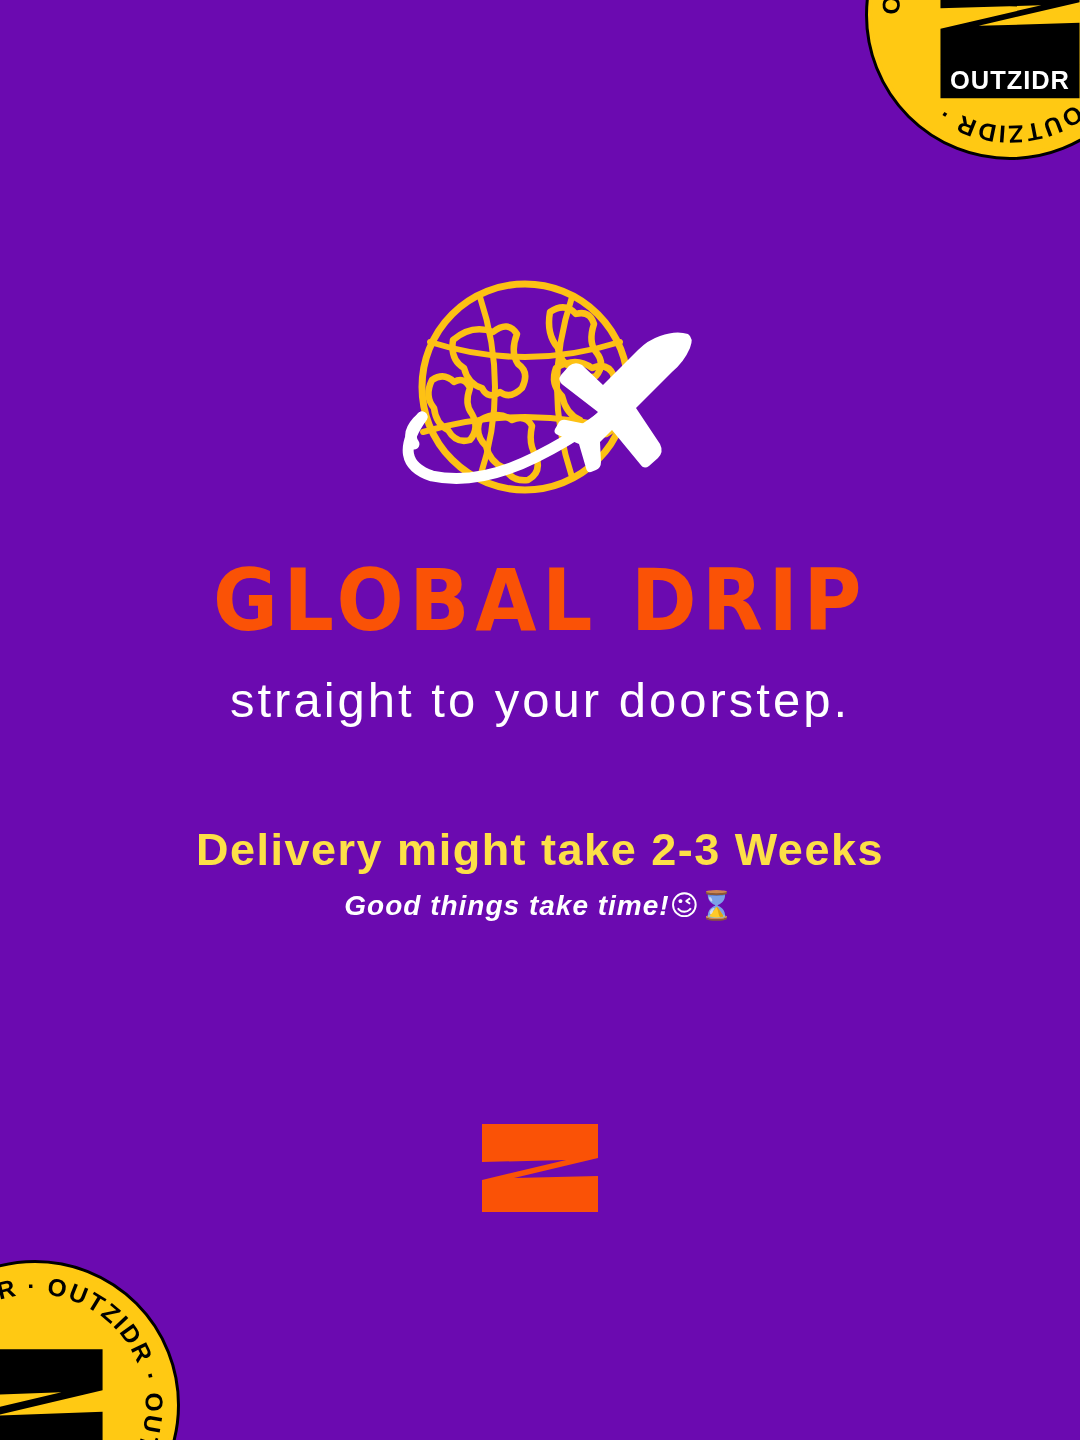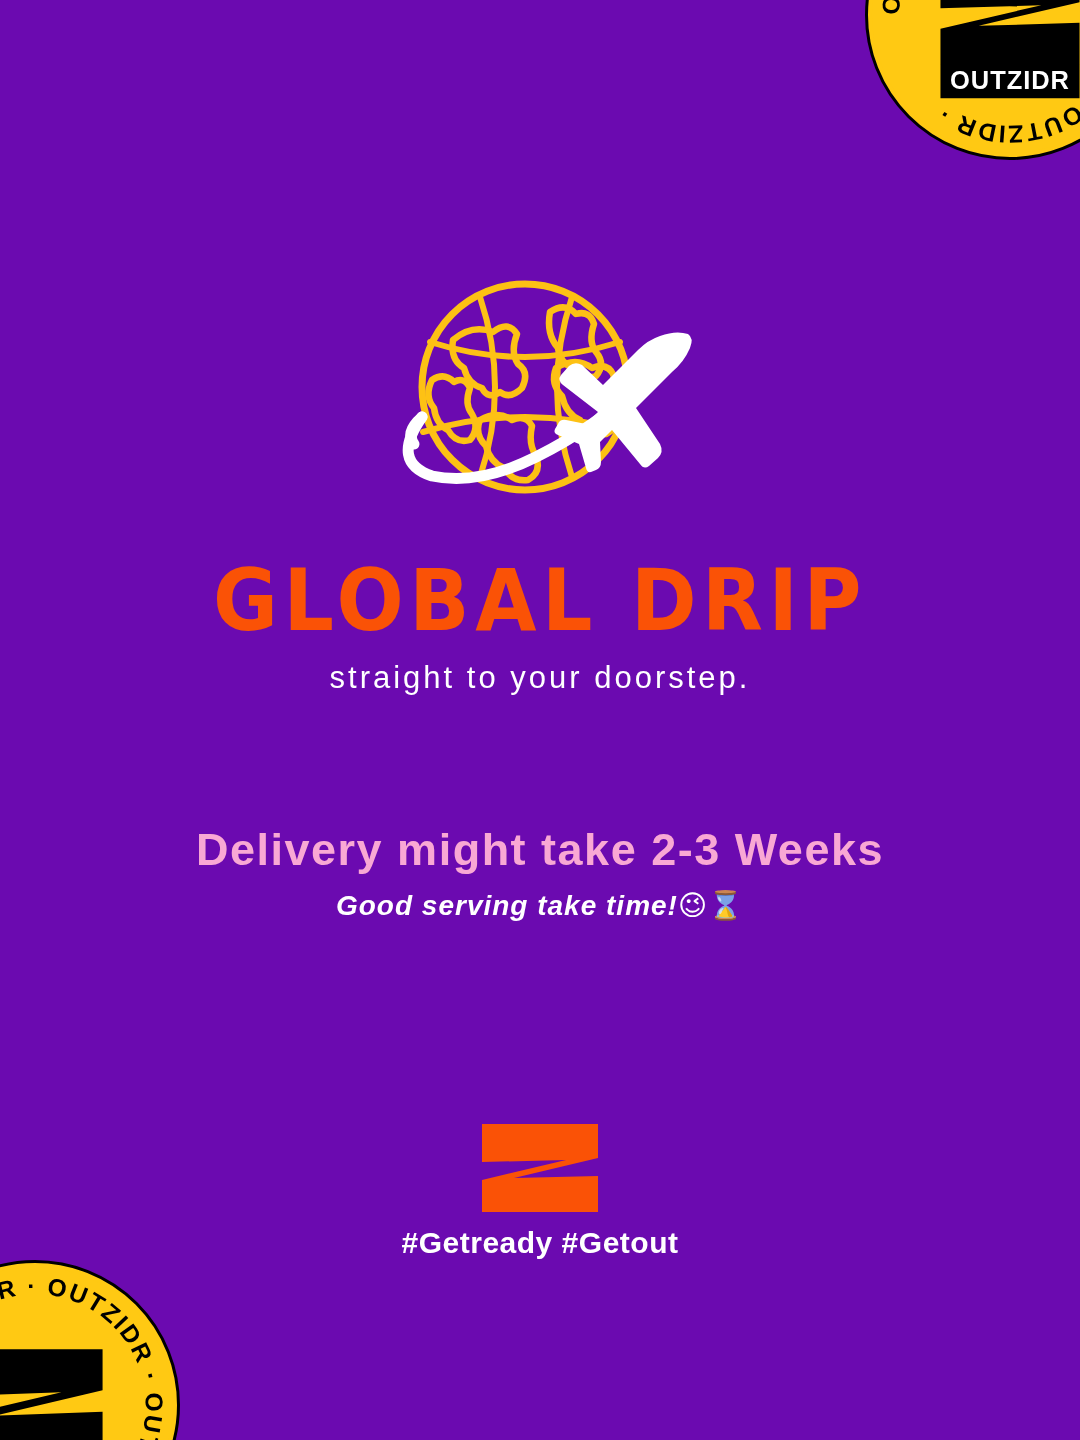--- a/index.html
+++ b/index.html
@@ -53,38 +53,38 @@
     font-family:"DejaVu Sans", sans-serif;
     font-size:86px;
     font-weight:700;
     color:#FA5206;
     letter-spacing:6px;
     line-height:1.08;
     margin-top:6px;
     transform:scaleX(0.92);
   }
   #line-doorstep {
-    font-size:31px;
+    font-size:49px;
     font-weight:400;
     color:#FFFFFF;
     letter-spacing:3px;
     line-height:1.2;
-    margin-top:12px;
+    margin-top:24px;
   }
 
   
   #delivery {
     position:absolute;
     left:0; right:0; top:822px;
     text-align:center;
   }
   #delivery-headline {
     font-size:45px;
     font-weight:700;
-    color:#f9a8d4;
+    color:#fde047;
     letter-spacing:1.5px;
     line-height:1.25;
   }
   #delivery-sub {
     margin-top:10px;
     font-size:28px;
     font-weight:700;
     font-style:italic;
     color:#FFFFFF;
     letter-spacing:1px;
@@ -175,29 +175,28 @@
   </div>
 
   <div id="copy">
     <div id="line-globaldrip">GLOBAL DRIP</div>
     <div id="line-doorstep">straight to your doorstep.</div>
   </div>
 
   <div id="delivery">
     <div id="delivery-headline">Delivery might take 2-3 Weeks</div>
     <div id="delivery-sub">
-      <span>Good serving take time!</span><span class="emoji">😉</span><span class="emoji">⌛</span>
+      <span>Good things take time!</span><span class="emoji">😉</span><span class="emoji">⌛</span>
     </div>
   </div>
 
   <div id="footer">
     <svg id="brand-z" width="124" height="92" viewBox="0 0 124 92">
       <path d="M 4 2 L 120 2 L 120 36 L 36 56 L 120 54 L 120 90 L 4 90 L 4 58 L 88 38 L 4 40 Z" fill="#FA5206"></path>
     </svg>
-    <div id="hashtags">#Getready #Getout</div>
   </div>
 
   <div class="sticker" id="sticker-tr">
     <svg viewBox="0 0 290 290">
       <defs>
         <path id="ringPathTR" d="M 145,145 m -113,0 a 113,113 0 1,1 226,0 a 113,113 0 1,1 -226,0"></path>
       </defs>
       <circle cx="145" cy="145" r="141" fill="#FFC913"></circle>
       <text font-family="'Liberation Sans', sans-serif" font-size="25" font-weight="700" fill="#000000" letter-spacing="2">
         <textPath href="#ringPathTR" startOffset="0%">OUTZIDR · OUTZIDR · OUTZIDR · OUTZIDR · </textPath>

